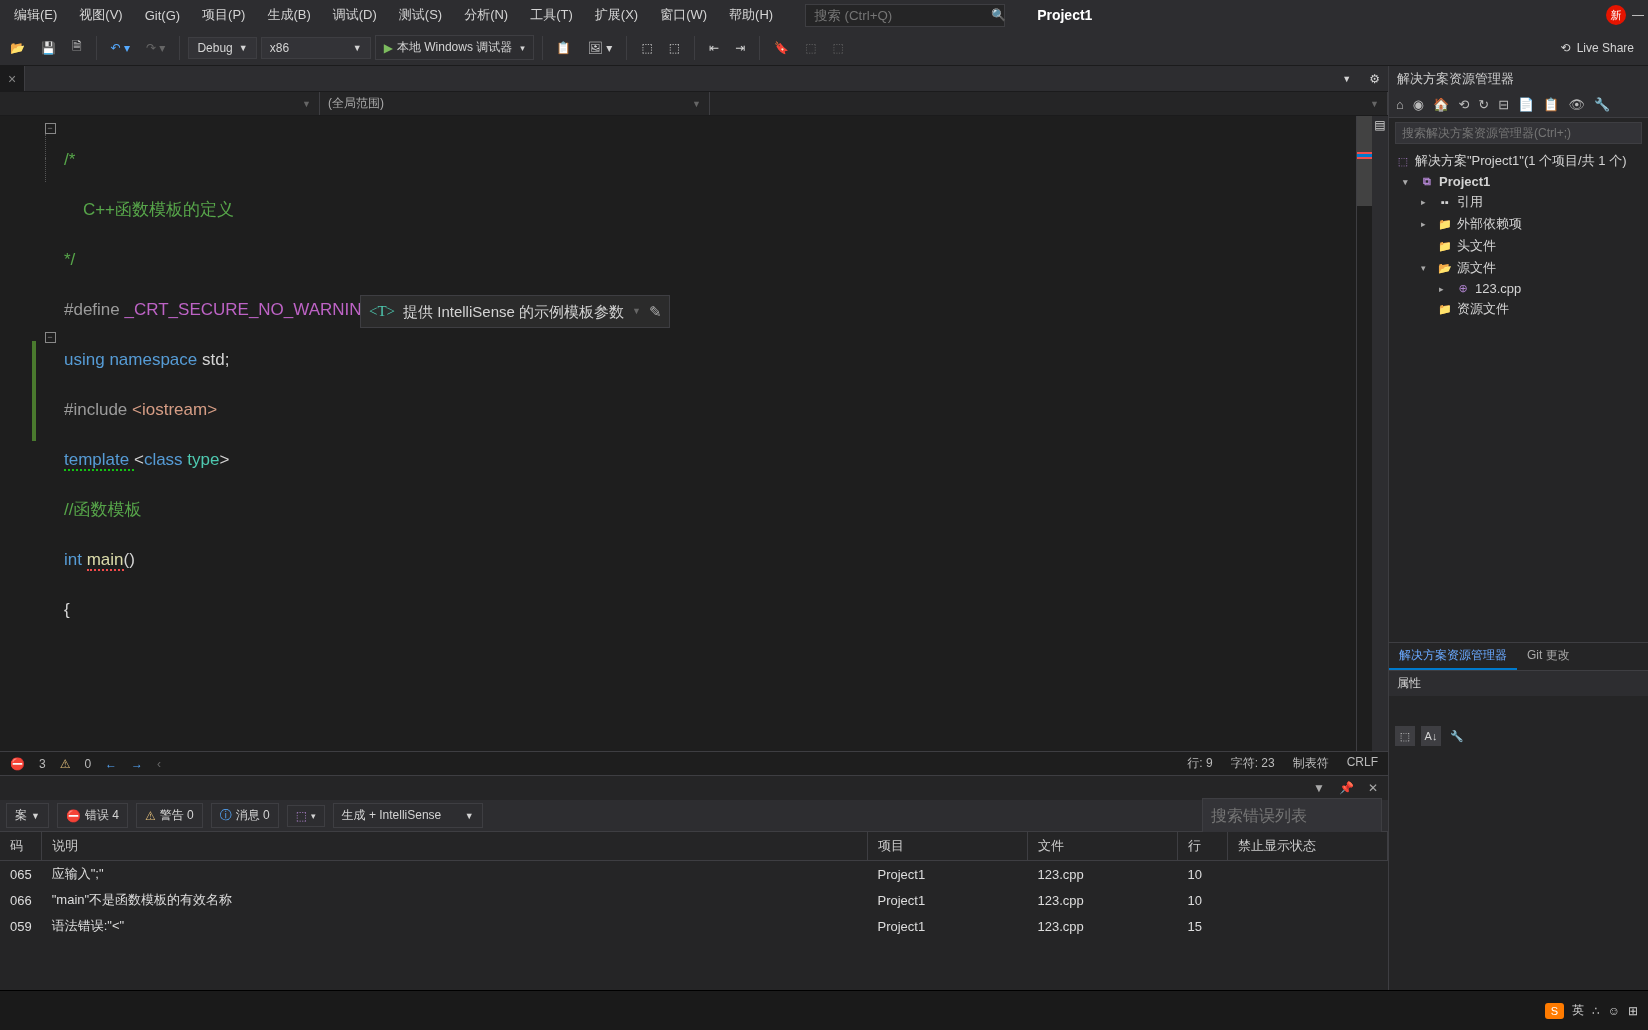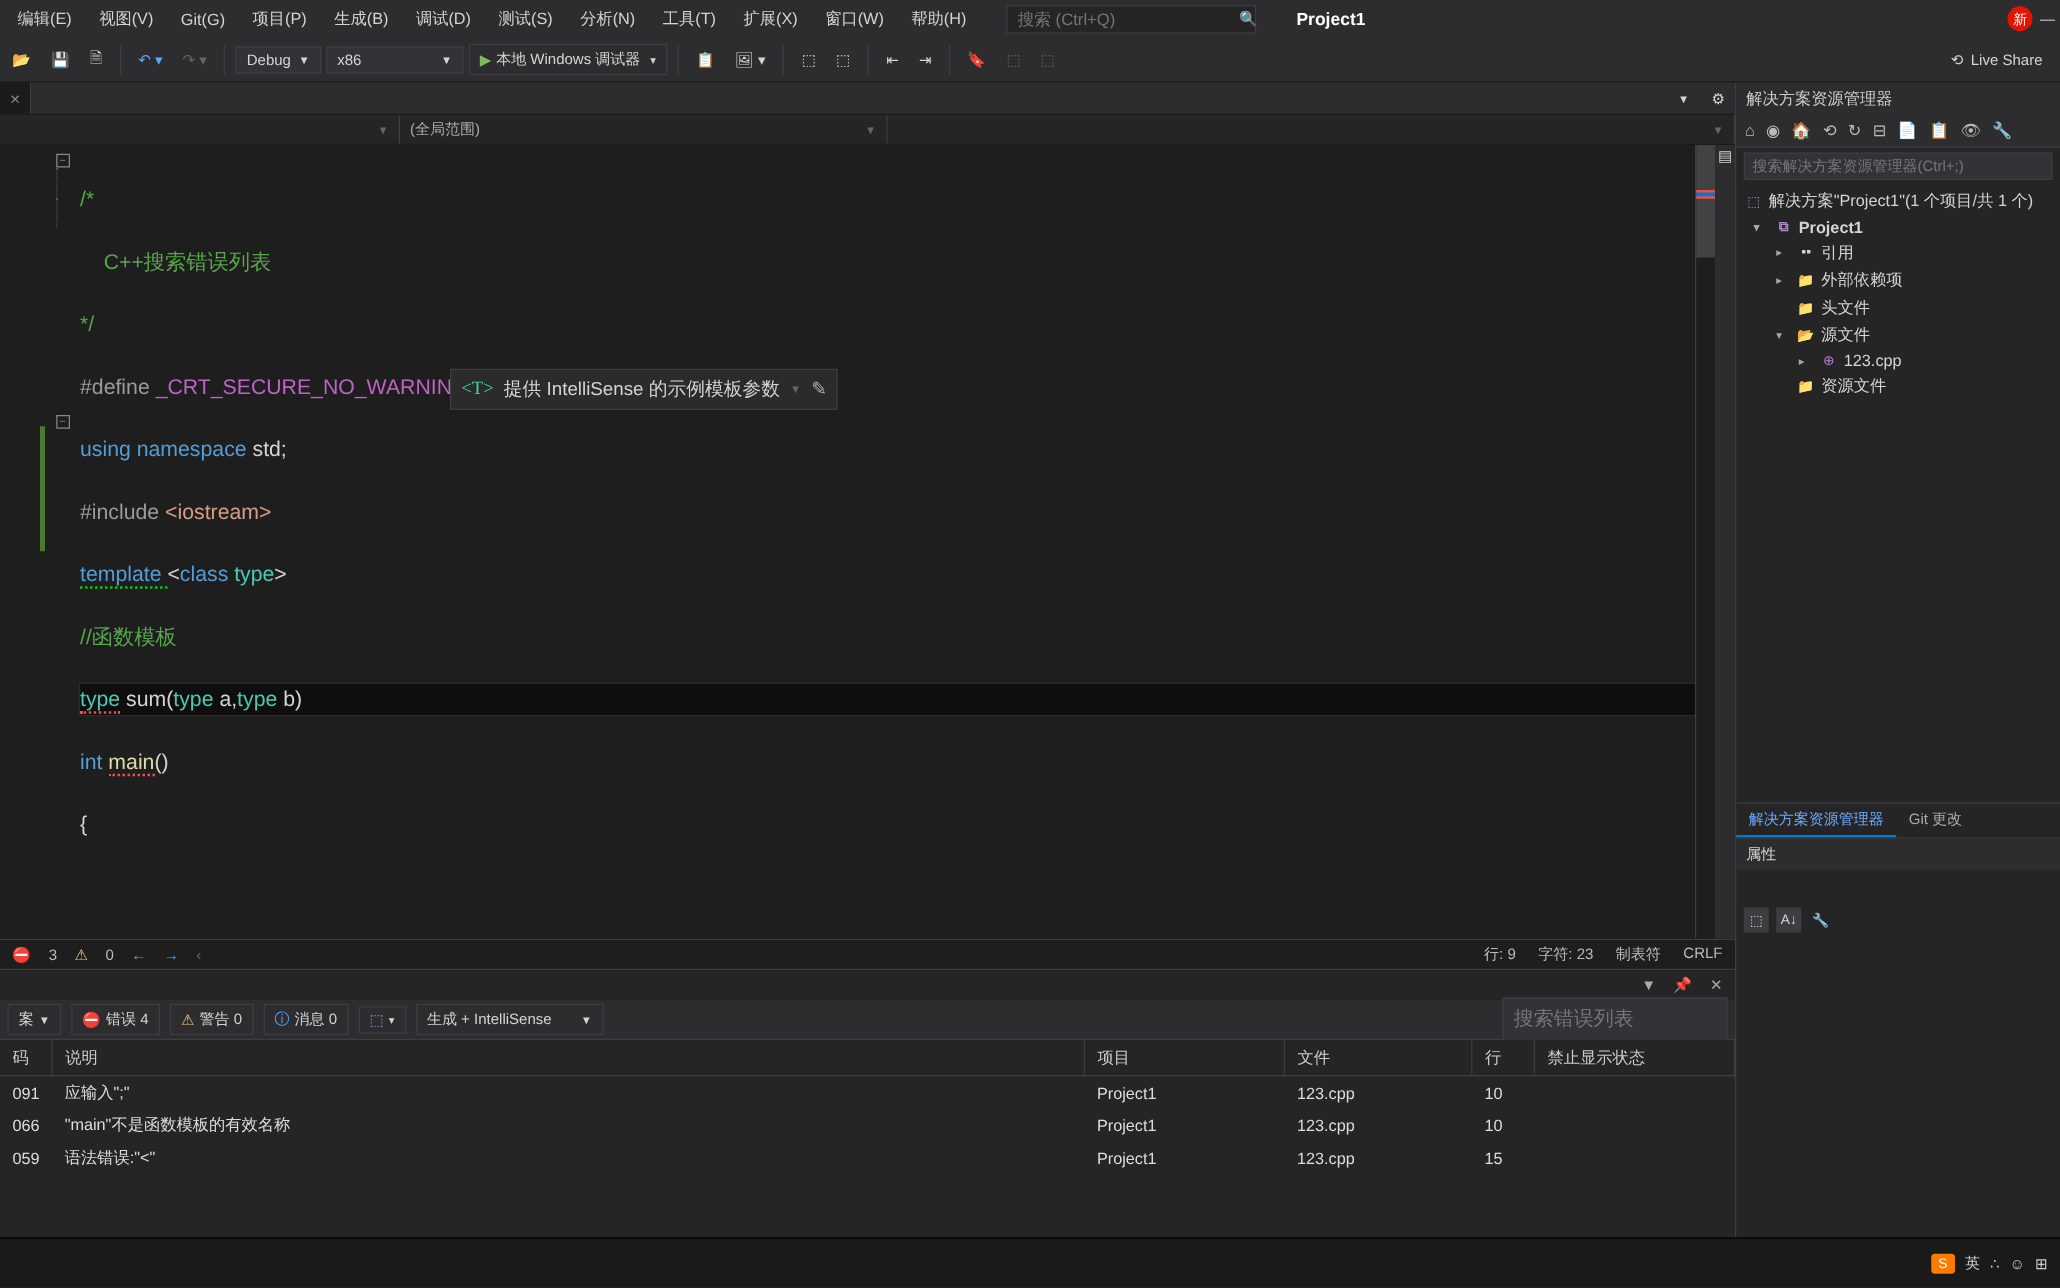--- a/index.html
+++ b/index.html
@@ -230,28 +230,27 @@
         <div style="height:25px;"></div>
         <div style="height:25px;"></div>
         <div style="height:25px;"></div>
         <div style="height:25px;"></div>
         <div style="height:25px;"></div>
         <div style="height:25px;"></div>
         <div class="fold" style="margin-top:0;">−</div>
       </div>
       <div class="code-content">
 <div class="code-line"><span class="c-comment">/*</span></div>
-<div class="code-line"><span class="c-comment">    </span><span class="c-comment">C++搜索错误列表</span></div>
+<div class="code-line"><span class="c-comment">    </span><span class="c-comment">C++函数模板的定义</span></div>
 <div class="code-line"><span class="c-comment">*/</span></div>
 <div class="code-line"><span class="c-preproc">#define </span><span class="c-define">_CRT_SECURE_NO_WARNINGS</span></div>
 <div class="code-line"><span class="c-keyword">using </span><span class="c-keyword">namespace </span><span class="c-plain">std</span><span class="c-plain">;</span></div>
 <div class="code-line"><span class="c-preproc">#include </span><span class="c-string">&lt;iostream&gt;</span></div>
 <div class="code-line"><span class="c-keyword squiggle-green">template </span><span class="c-plain">&lt;</span><span class="c-keyword">class </span><span class="c-type">type</span><span class="c-plain">&gt;</span></div>
 <div class="code-line"><span class="c-comment">//函数模板</span></div>
-<div class="code-line current"><span class="c-type squiggle-red">type</span><span class="c-plain"> sum(</span><span class="c-type">type</span><span class="c-plain"> a,</span><span class="c-type">type</span><span class="c-plain"> b)</span></div>
 <div class="code-line"><span class="c-keyword">int </span><span class="c-func squiggle-red">main</span><span class="c-plain">()</span></div>
 <div class="code-line"><span class="c-plain">{</span></div>
 <div class="code-line"></div>
 <div class="code-line"></div>
 
 
 
         <div class="intellisense-popup">
           <span class="t-badge">&lt;T&gt;</span>
           <span>提供 IntelliSense 的示例模板参数</span>
@@ -329,21 +328,21 @@
             <th style="width:40px;">码</th>
             <th>说明</th>
             <th style="width:160px;">项目</th>
             <th style="width:150px;">文件</th>
             <th style="width:50px;">行</th>
             <th style="width:160px;">禁止显示状态</th>
           </tr>
             </thead>
           <tbody id="error-rows">
               <tr>
-                <td>091</td>
+                <td>065</td>
     <td>应输入";"</td>
     <td>Project1</td>
     <td>123.cpp</td>
     <td>10</td>
     <td></td>
               </tr>
               <tr>
                 <td>066</td>
     <td>"main"不是函数模板的有效名称</td>
     <td>Project1</td>

